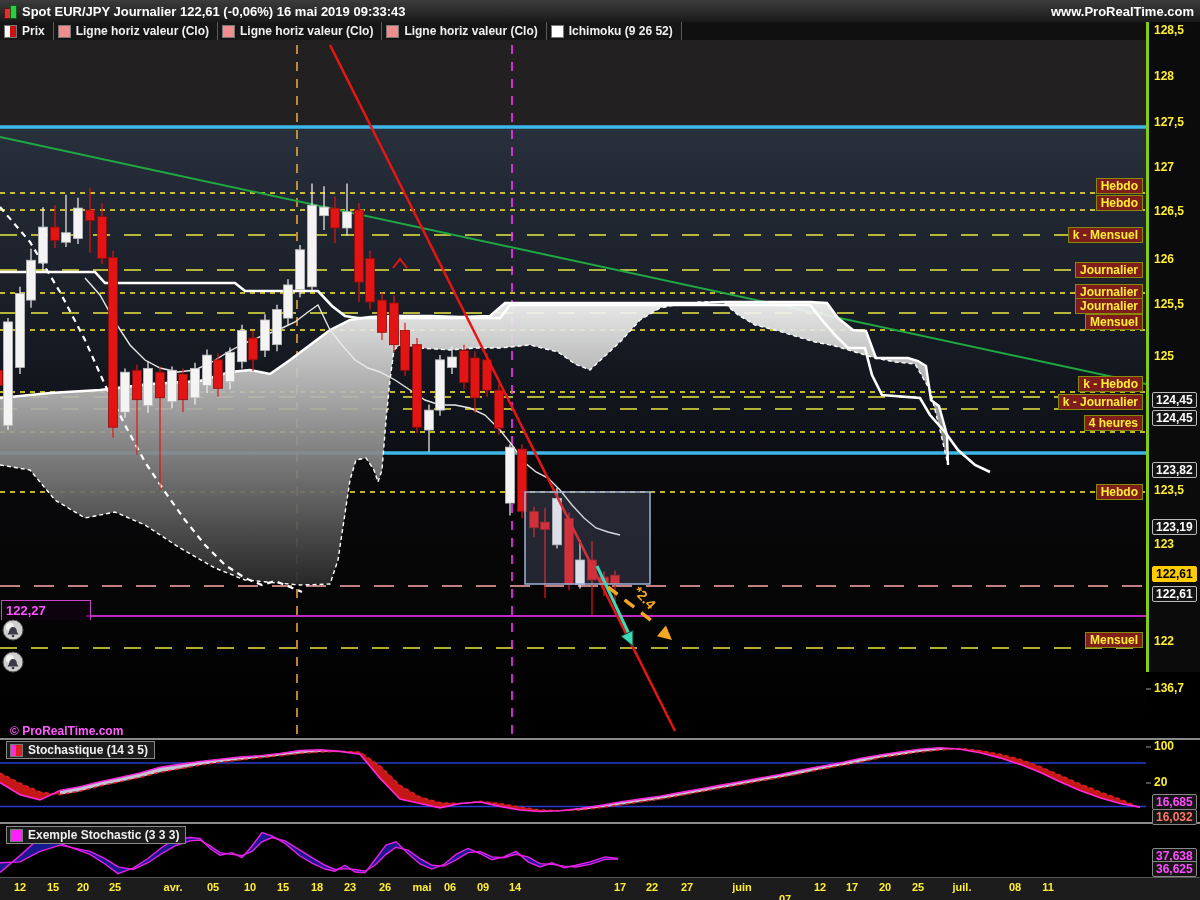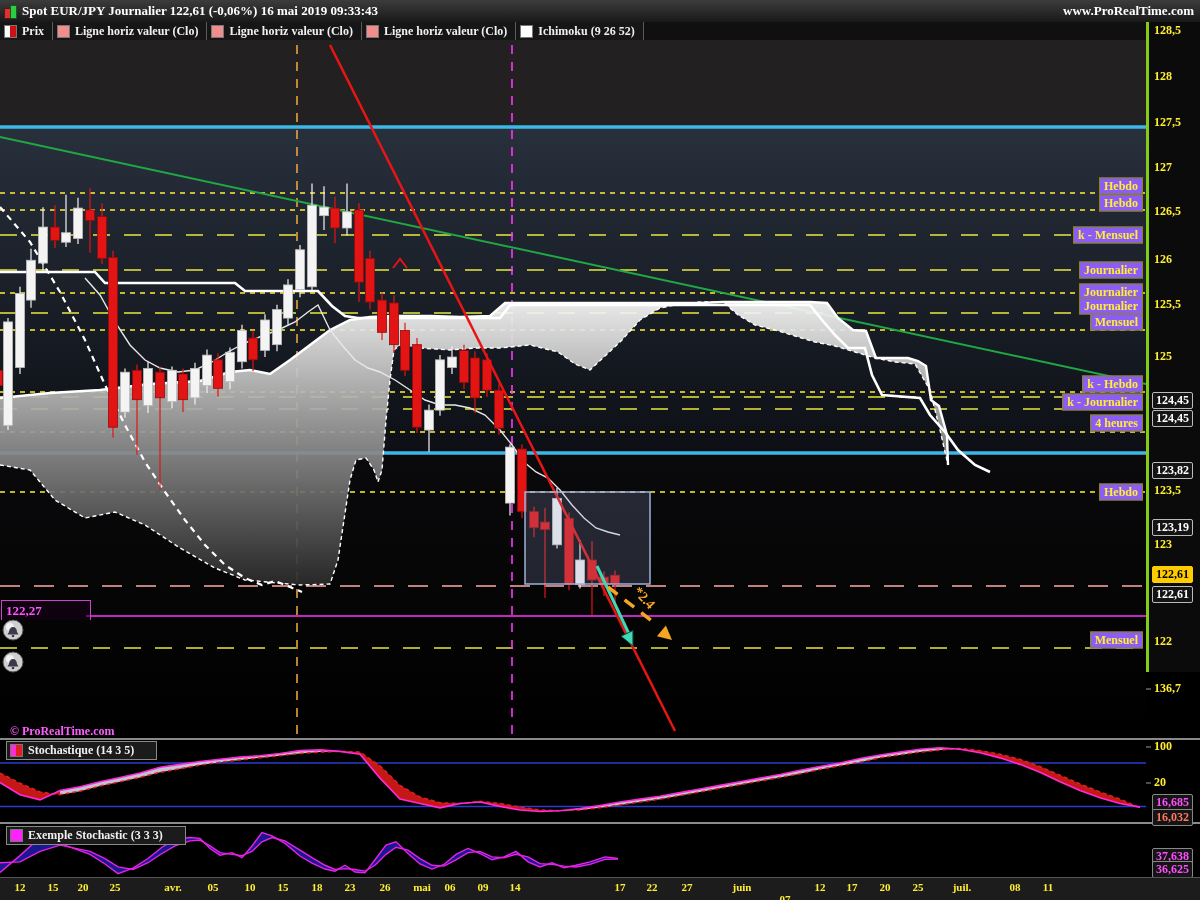--- a/index.html
+++ b/index.html
@@ -1,17 +1,17 @@
 <!DOCTYPE html>
 <html><head>
 <meta charset="utf-8">
 <style>
   html,body{margin:0;padding:0;background:#000;}
   #screen{position:relative;width:1200px;height:900px;background:#000;overflow:hidden;
-          font-family:Liberation Serif, serif;}
+          font-family:Liberation Sans, sans-serif;}
   
   #titlebar{position:absolute;left:0;top:0;width:1200px;height:22px;
     background:linear-gradient(#3c3c3c,#191919);display:flex;align-items:center;
     border-bottom:1px solid #000;}
   #title-icon{width:12px;height:14px;margin-left:4px;position:relative;}
   #title-icon .g{position:absolute;left:6px;top:1px;width:5px;height:12px;background:#2ecc40;border:1px solid #145a1e;}
   #title-icon .r{position:absolute;left:0;top:4px;width:5px;height:9px;background:#e03030;border:1px solid #5a1414;}
   #title-text{color:#fff;font-size:13px;font-weight:bold;margin-left:6px;white-space:nowrap;}
   #title-url{color:#fff;font-size:13px;font-weight:bold;margin-left:auto;margin-right:6px;}
   
@@ -35,25 +35,25 @@
     background:#0b0b0b;border-left:3px solid #84cc16;}
   .pa-lbl{position:absolute;left:5px;color:#ffee33;font-size:12px;font-weight:bold;white-space:nowrap;}
   .pa-box{position:absolute;left:3px;color:#fff;font-size:12px;font-weight:bold;background:#141414;
     border:1px solid #bbb;padding:0 3px;border-radius:2px;white-space:nowrap;}
   .pa-last{background:#ffcc00;color:#000;border:1px solid #ffcc00;}
   
   #time-axis{position:absolute;left:0;top:877px;width:1200px;height:23px;background:#1c1c1c;
     border-top:1px solid #555;}
   .ta-lbl{position:absolute;top:3px;transform:translateX(-50%);color:#ffee33;font-size:11px;font-weight:bold;}
   
-  .lvl-lbl{position:absolute;color:#ffee33;font-size:12px;font-weight:bold;background:#8b5cf6;
+  .lvl-lbl{position:absolute;color:#ffee33;font-size:12px;font-weight:bold;background:#7f1d1d;
     border:1px solid #8a8a00;padding:0 4px;white-space:nowrap;transform:translateY(-50%);}
   
   .panel-chip{position:absolute;display:flex;align-items:center;background:#1b1b1b;
-    border:1px solid #888;padding:1px 22px 1px 3px;}
+    border:1px solid #888;padding:1px 6px 1px 3px;}
   .panel-chip .sw{width:11px;height:11px;margin-right:5px;border:1px solid #777;}
   .panel-chip .lbl{color:#f0f0f0;font-size:12px;font-weight:bold;white-space:nowrap;}
   #watermark{position:absolute;left:10px;top:724px;color:#ff5cff;font-size:12px;font-weight:bold;}
   #alert-price{position:absolute;left:1px;top:600px;width:84px;height:19px;line-height:19px;
     border:1px solid #cc44cc;border-bottom:none;color:#ff55ff;font-size:13px;font-weight:bold;
     padding-left:4px;background:rgba(25,2,25,.55);}
 </style>
 </head>
 <body>
 

